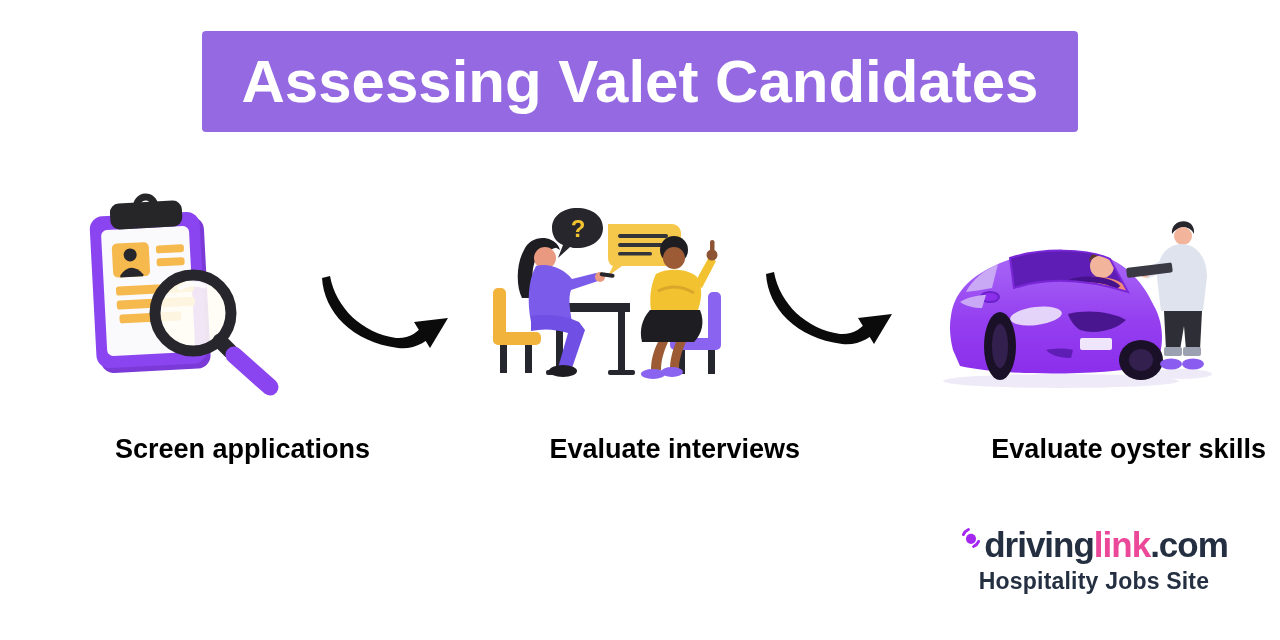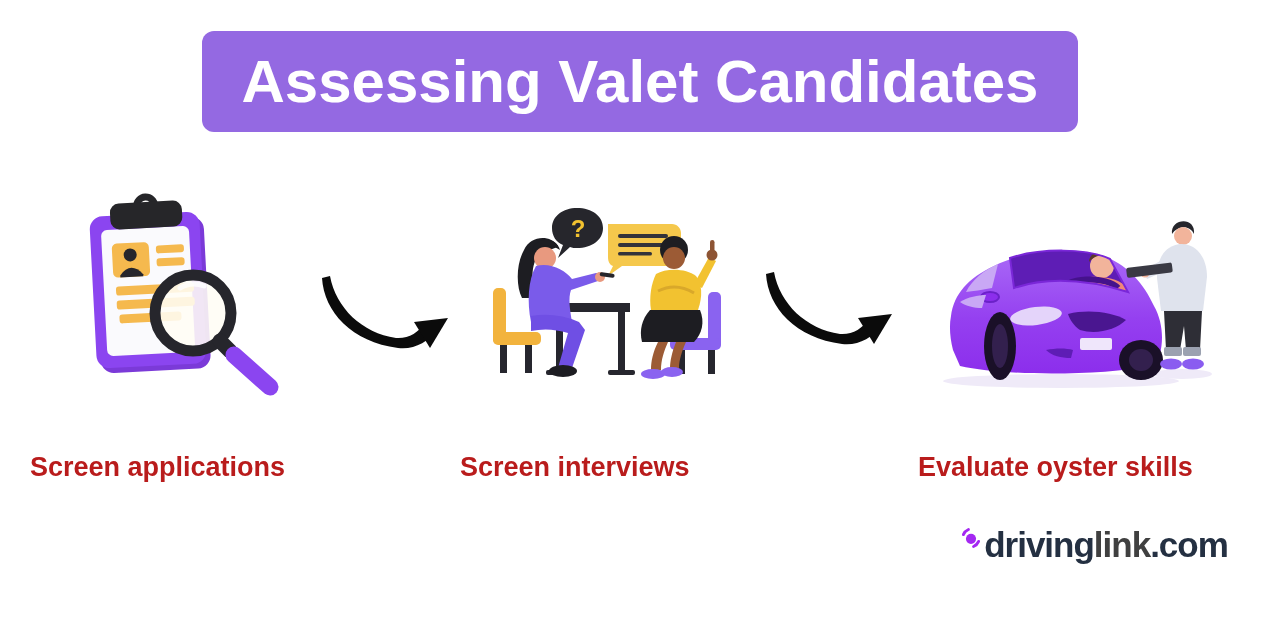--- a/index.html
+++ b/index.html
@@ -2,48 +2,48 @@
 <html><head>
 <meta charset="utf-8">
 <style>
   html,body{margin:0;padding:0;background:#ffffff;}
   .canvas{
     position:relative;width:1280px;height:640px;background:#ffffff;
     overflow:hidden;font-family:"Liberation Sans",sans-serif;
   }
   .banner{
     position:absolute;left:202px;top:31px;width:876px;height:101px;
-    background:#9469E2;border-radius:12px;
+    background:#9469E2;border-radius:4px;
     display:flex;align-items:center;justify-content:center;
   }
   .banner h1{
     margin:0;color:#ffffff;font-size:60px;font-weight:700;letter-spacing:0;
     font-family:"Liberation Sans",sans-serif;
   }
   .illus,.arrow{position:absolute;}
   .illus-1{left:68px;top:184px;}
   .illus-2{left:480px;top:200px;}
   .illus-3{left:926px;top:198px;}
   .arrow-1{left:314px;top:272px;}
   .arrow-2{left:758px;top:268px;}
   .step-label{
-    position:absolute;top:451px;font-size:27px;font-weight:700;color:#b91c1c;
-    text-align:left;line-height:1.2;
+    position:absolute;top:433px;font-size:27px;font-weight:700;color:#000000;
+    text-align:right;line-height:1.2;
   }
   .step-label-1{left:30px;width:340px;}
   .step-label-2{left:460px;width:340px;}
   .step-label-3{left:918px;width:348px;}
   .brand{
     position:absolute;left:948px;top:526px;width:292px;
     display:flex;flex-direction:column;align-items:center;
   }
   .brand-line{display:flex;align-items:flex-start;}
   .brand-icon{margin-top:1px;margin-right:2px;}
   .brand-text{font-size:35px;font-weight:800;color:#243042;letter-spacing:-1px;line-height:1.1;}
-  .brand-text .purple{color:#404040;}
+  .brand-text .purple{color:#ec4899;}
   .brand-tagline{font-size:23px;font-weight:700;color:#243042;margin-top:3px;letter-spacing:0.2px;}
   svg text{font-family:"Liberation Sans",sans-serif;}
 </style>
 </head>
 <body>
 
 <div class="canvas">
 
   <div class="banner">
     <h1>Assessing Valet Candidates</h1>
@@ -188,29 +188,30 @@
         <path d="M238 113 L276 113 L274 152 L260 152 L258 128 L254 152 L240 152 Z" fill="#2E2E36"></path>
         <rect x="238" y="149" width="18" height="9" rx="2" fill="#9BA1B0"></rect>
         <rect x="257" y="149" width="18" height="9" rx="2" fill="#9BA1B0"></rect>
         <ellipse cx="245" cy="166" rx="11" ry="5.5" fill="#8A5CF0"></ellipse>
         <ellipse cx="267" cy="166" rx="11" ry="5.5" fill="#8A5CF0"></ellipse>
       </g>
     </svg>
   </div>
 
   <div class="step-label step-label-1">Screen applications</div>
-  <div class="step-label step-label-2">Screen interviews</div>
+  <div class="step-label step-label-2">Evaluate interviews</div>
   <div class="step-label step-label-3">Evaluate oyster skills</div>
 
   <div class="brand">
     <div class="brand-line">
       <span class="brand-icon">
         <svg width="22" height="22" viewBox="0 0 26 26">
           <circle cx="13" cy="14" r="6" fill="#A428F2"></circle>
           <path d="M4 9 A11 11 0 0 1 10 3" stroke="#A428F2" stroke-width="3.4" fill="none" stroke-linecap="round"></path>
           <path d="M22 17 A11 11 0 0 1 16 23" stroke="#A428F2" stroke-width="3.4" fill="none" stroke-linecap="round"></path>
         </svg>
       </span>
       <span class="brand-text"><span>driving</span><span class="purple">link</span><span>.com</span></span>
     </div>
+    <div class="brand-tagline">Hospitality Jobs Site</div>
   </div>
 
 </div>
 
 </body></html>

